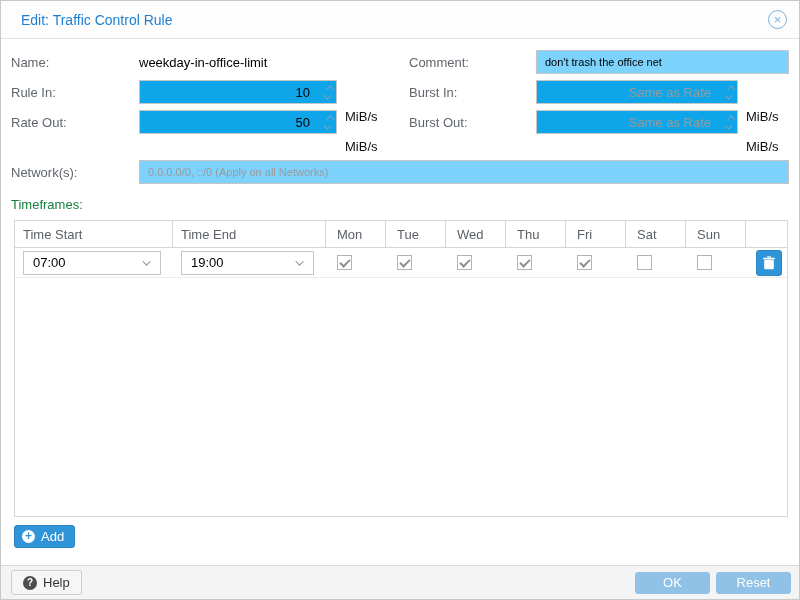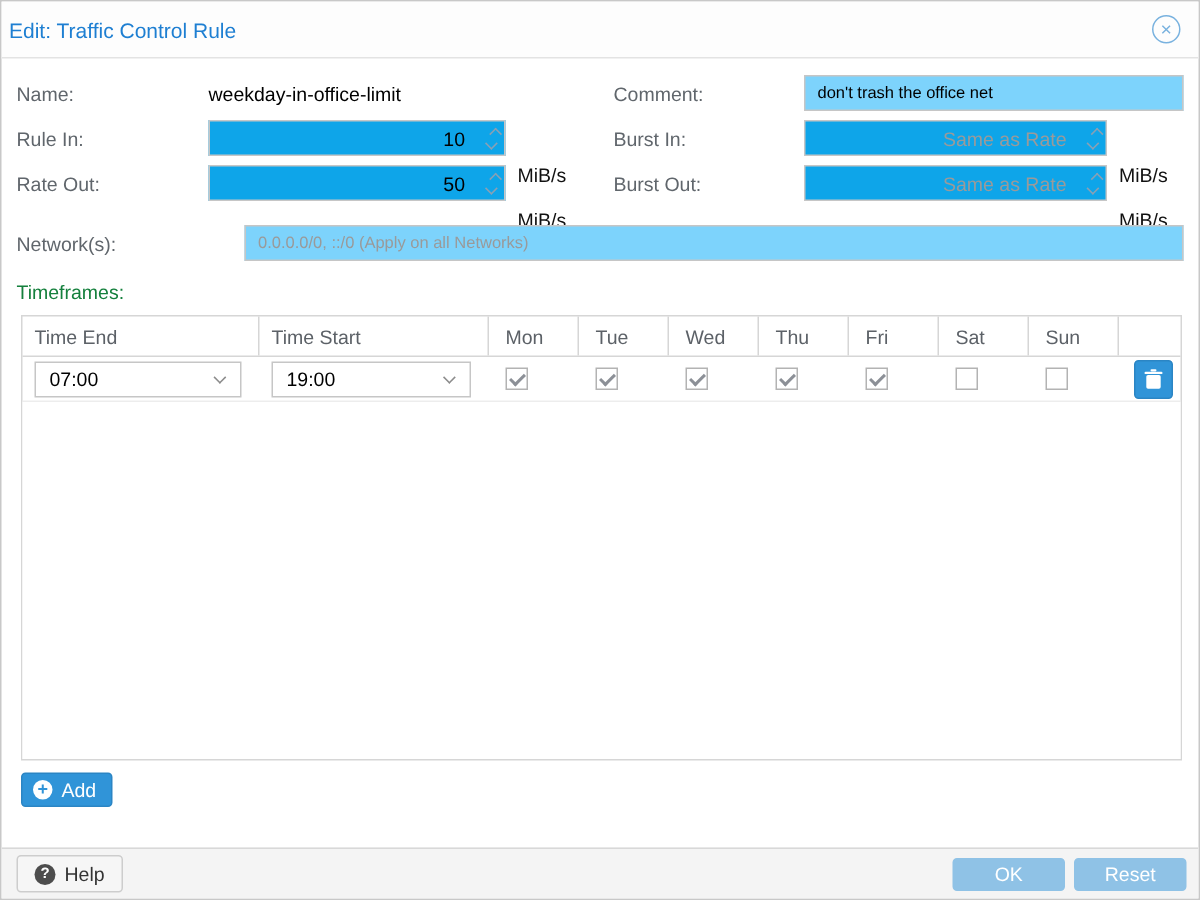--- a/index.html
+++ b/index.html
@@ -14,21 +14,21 @@
     position: relative;
     width: 800px; height: 600px;
     border: 1px solid #c8c8c8;
     background: #fff;
     overflow: hidden;
   }
   
   .titlebar {
     height: 38px;
     display: flex; align-items: center;
-    padding: 0 12px 0 5px;
+    padding: 0 12px 0 20px;
     background: #fdfdfd;
     border-bottom: 1px solid #e3e3e3;
   }
   .title { color: #1e7fd2; font-size: 14px; flex: 1; }
   .close {
     width: 19px; height: 19px;
     border: 1px solid #79b2df; border-radius: 50%;
     color: #79b2df; font-size: 13px; line-height: 17px;
     text-align: center; cursor: pointer; user-select: none;
   }
@@ -61,21 +61,21 @@
     position: absolute; right: 5px; top: 0; bottom: 0;
     display: flex; flex-direction: column; justify-content: center; gap: 3px;
     cursor: pointer;
   }
   .chev { display: block; width: 6px; height: 6px; border: solid #8aa0b4; }
   .chev.up   { border-width: 1.5px 1.5px 0 0; transform: rotate(-45deg) translateY(2px); }
   .chev.down { border-width: 1.5px 1.5px 0 0; transform: rotate(135deg) translateY(2px); }
   .unit { margin-left: 8px; color: #111; margin-top: 48px; }
   .w198 { width: 198px; }
   .w202 { width: 202px; }
-  .mt12 { margin-top: 10px; gap: 24px; }
+  .mt12 { margin-top: 20px; }
   
   .tf-label { margin: 10px 0 8px 0; color: #15803d; }
   .tf-table { width: 774px; margin-left: 3px; border: 1px solid #d6d6d6; background: #fff; }
   .tf-grid { display: grid; grid-template-columns: 158px 153px repeat(7, 60px) 1fr; }
   .tf-header { height: 27px; border-bottom: 1px solid #d6d6d6; }
   .tf-header .cell {
     display: flex; align-items: center; padding-left: 8px;
     color: #5c6167; border-right: 1px solid #d6d6d6;
     overflow: hidden; white-space: nowrap;
   }
@@ -224,22 +224,22 @@
     <div class="form-row mt12">
       <label class="flabel" style="width:128px">Network(s):</label>
       <input class="text-input flex1" type="text" placeholder="0.0.0.0/0, ::/0 (Apply on all Networks)" style="">
     </div>
 
     
     <div class="tf-label">Timeframes:</div>
 
     <div class="tf-table">
       <div class="tf-grid tf-header">
+        <div class="cell">Time Start</div>
         <div class="cell">Time End</div>
-        <div class="cell">Time Start</div>
         <div class="cell day">Mon</div>
         <div class="cell day">Tue</div>
         <div class="cell day">Wed</div>
         <div class="cell day">Thu</div>
         <div class="cell day">Fri</div>
         <div class="cell day">Sat</div>
         <div class="cell day">Sun</div>
         <div class="cell"></div>
       </div>
 

